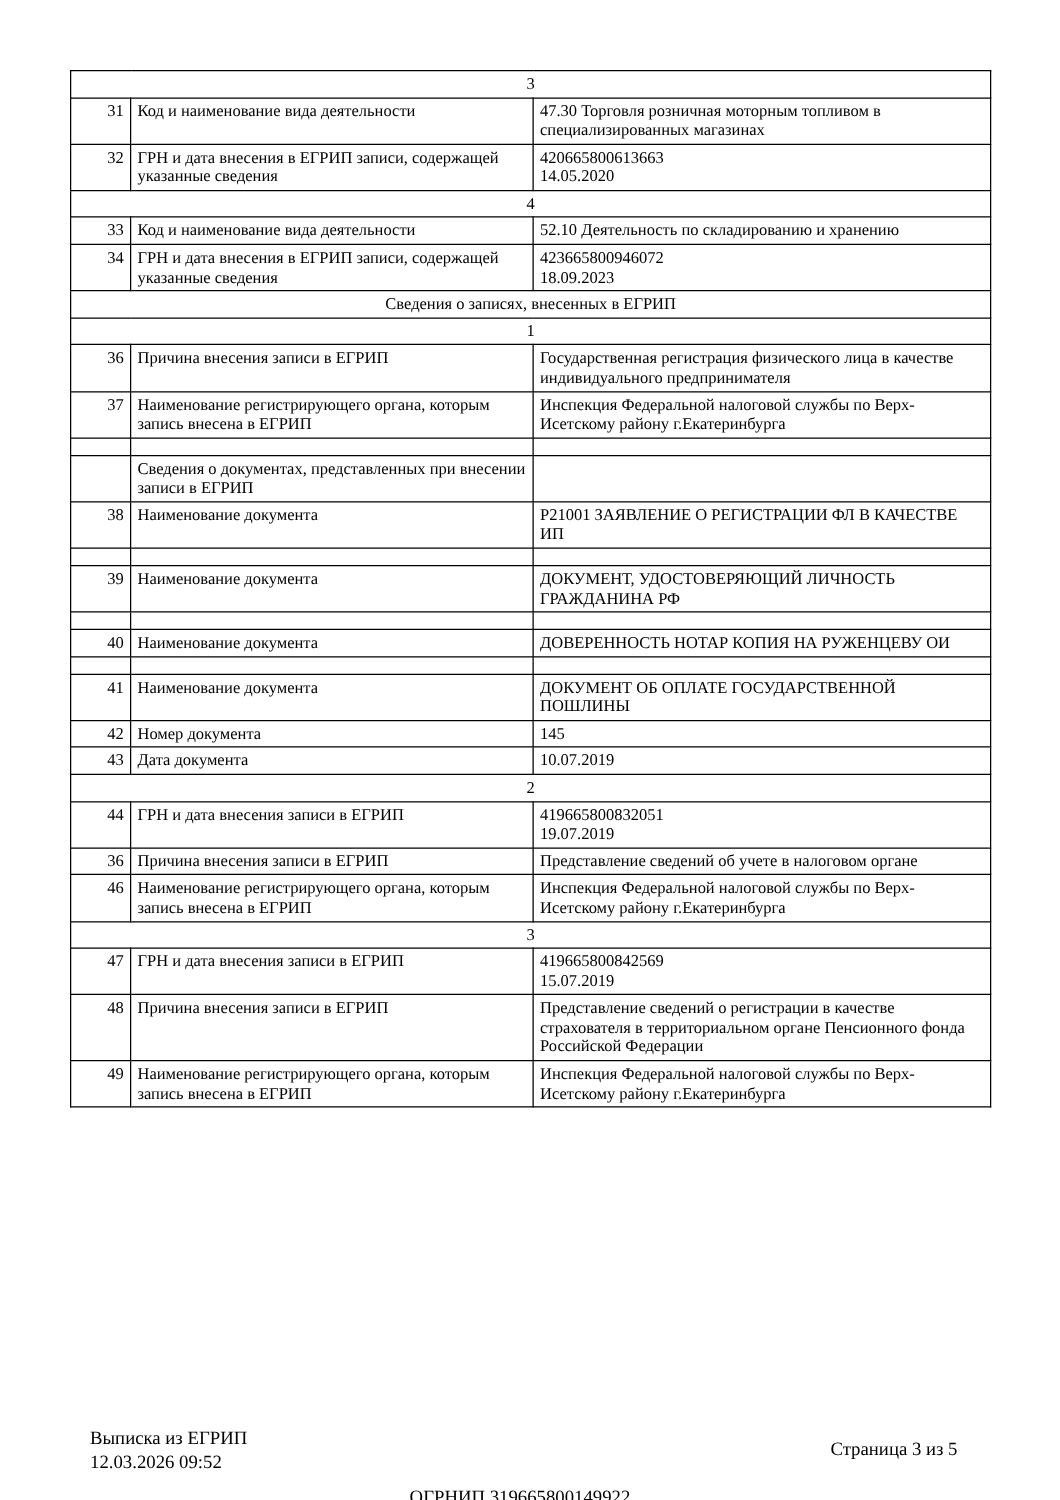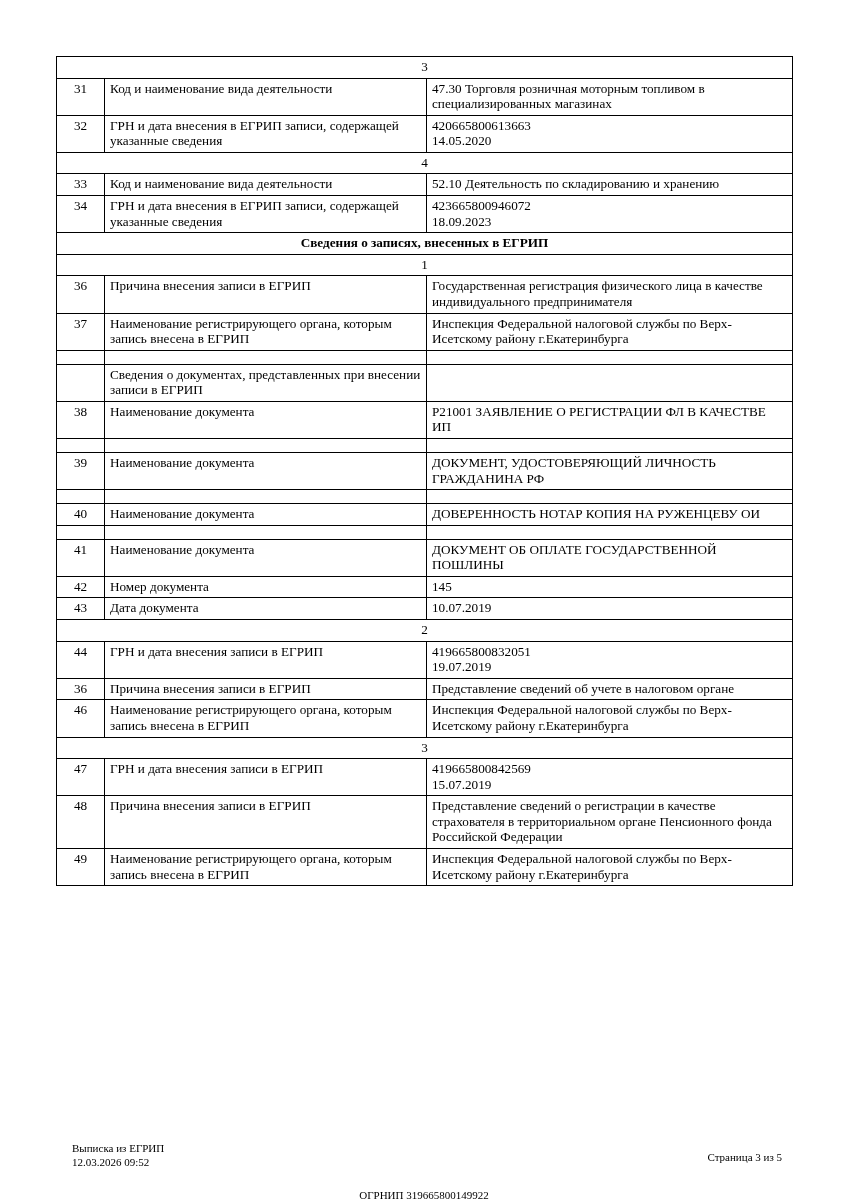--- a/index.html
+++ b/index.html
@@ -31,43 +31,43 @@
   table.egrip td {
     border: 1px solid #000000;
     padding: 2px 5px 3px 5px;
     vertical-align: top;
   }
   col.c-num { width: 48px; }
   col.c-name { width: 322px; }
   col.c-val { width: 366px; }
 
   td.num {
-    text-align: center;
+    text-align: right;
   }
   td.section {
     text-align: center;
-    font-weight: bold;
+    font-weight: normal;
   }
   td.grpnum {
     text-align: center;
   }
   tr.spacer td {
     height: 13px;
     padding: 0;
   }
   .nowrapcell { white-space: pre-line; margin-top: 24px; }
 
   
   .footer {
     position: absolute;
     left: 56px;
-    right: 56px;
+    right: 72px;
     bottom: 28px;
     height: 30px;
-    font-size: 11px;
+    font-size: 15px;
     line-height: 1.25;
   }
   .footer .left {
     position: absolute;
     left: 16px;
     top: 0;
     text-align: left;
   }
   .footer .center {
     position: absolute;

